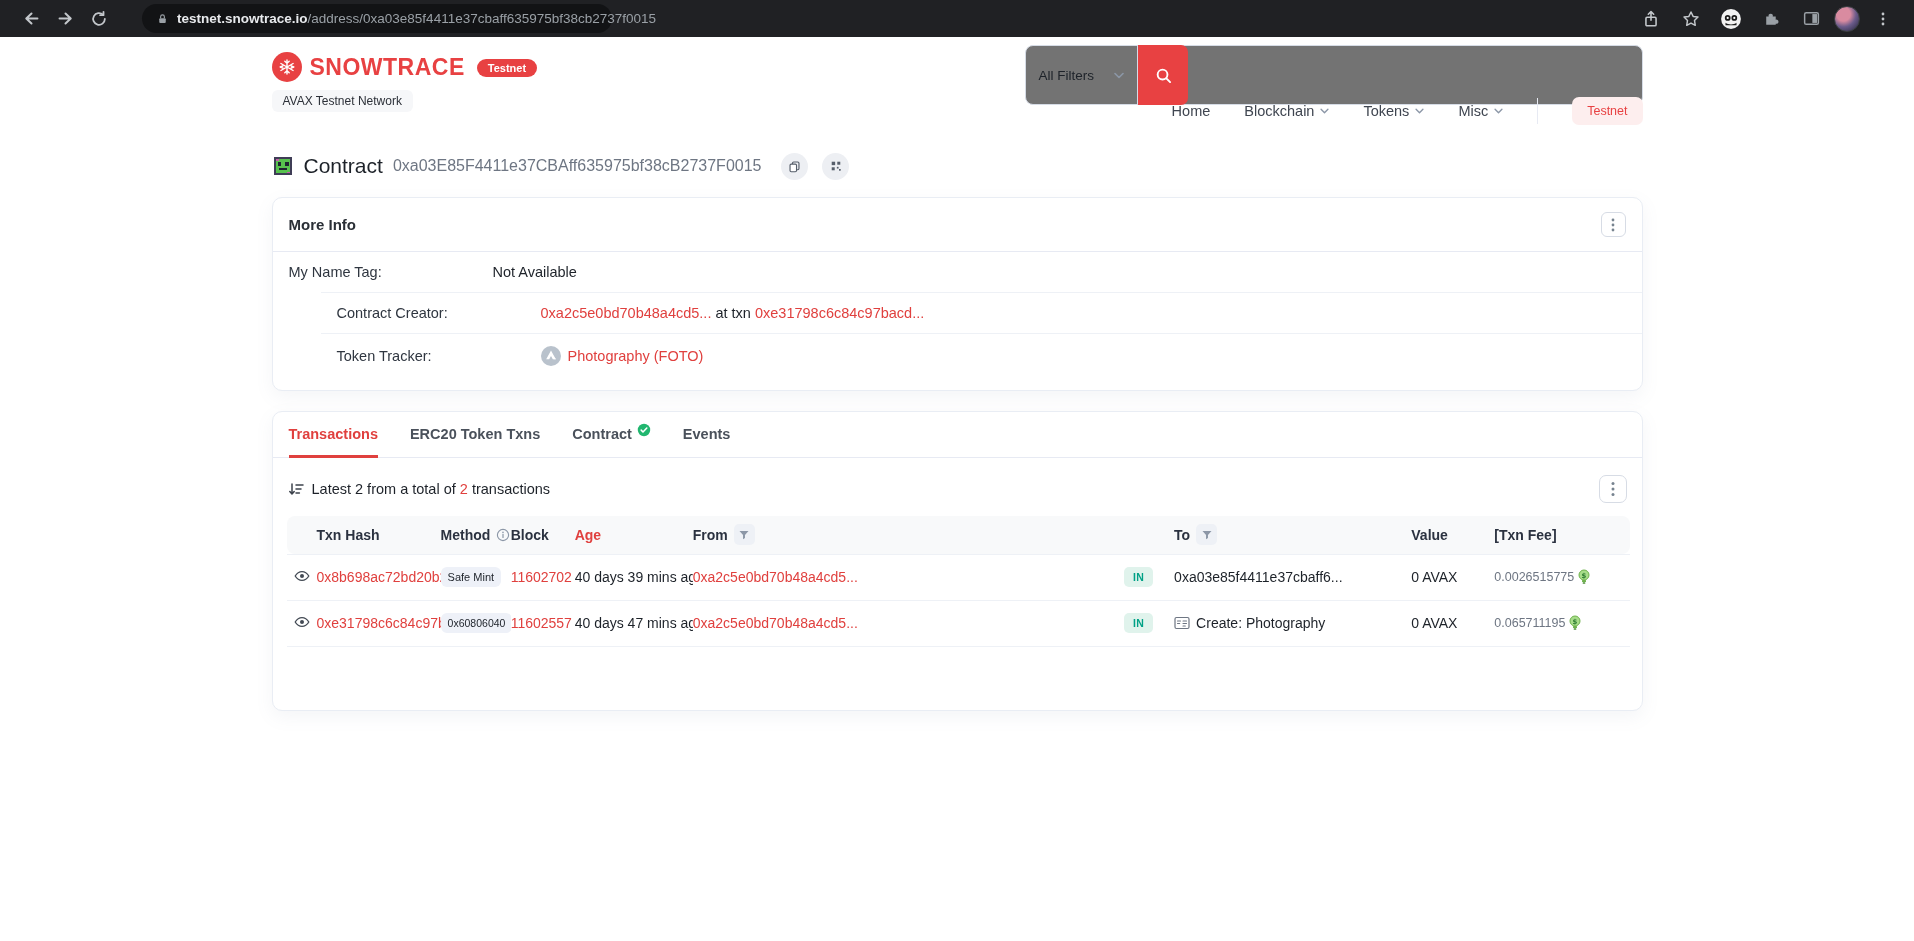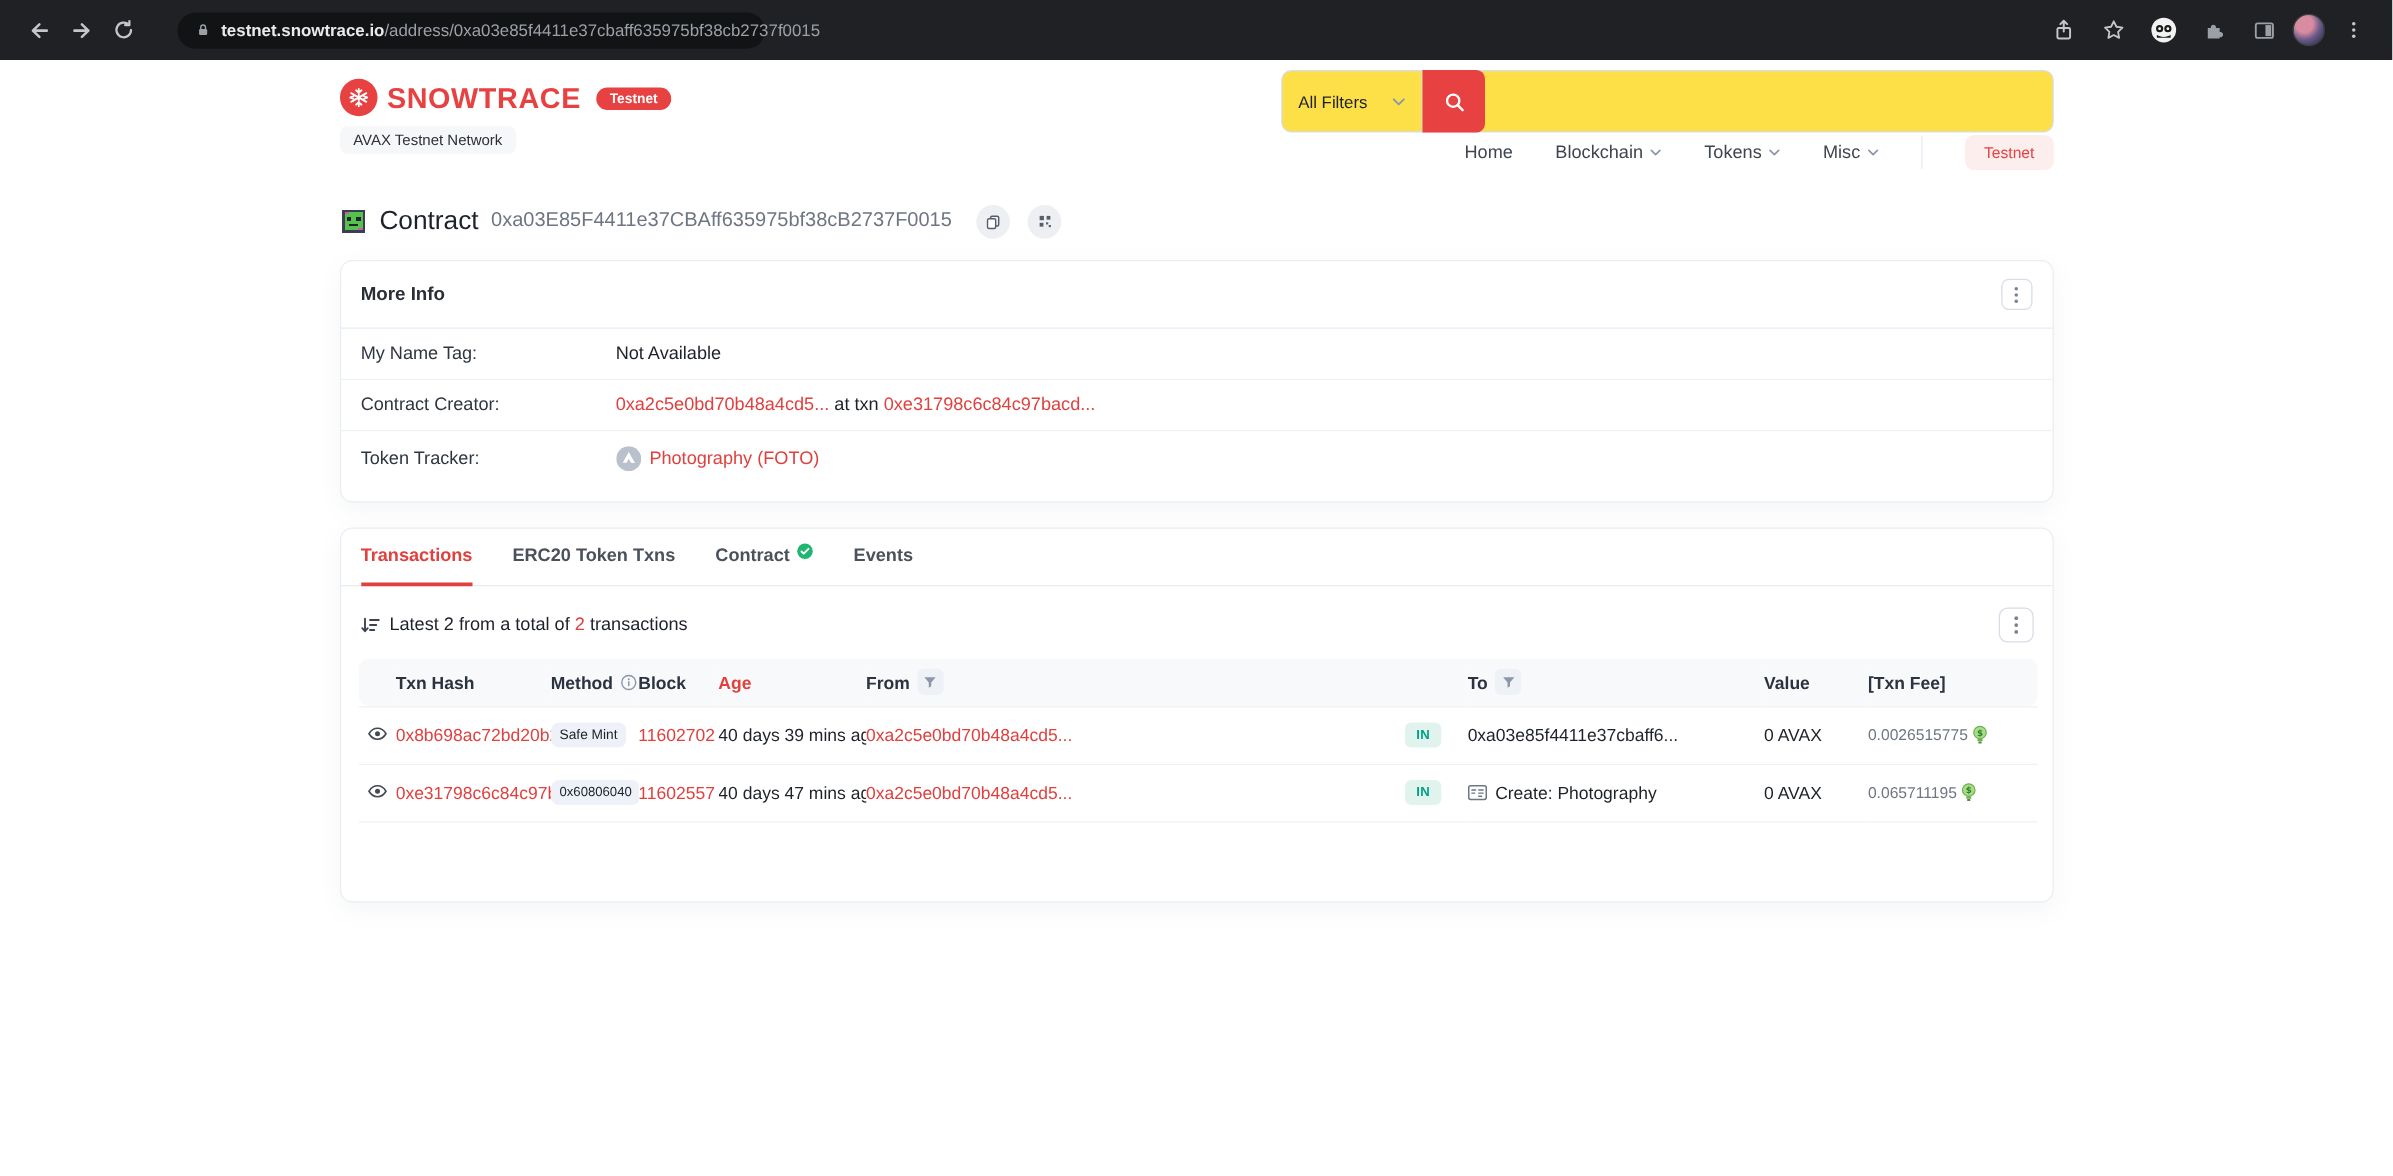--- a/index.html
+++ b/index.html
@@ -1,38 +1,38 @@
 <!DOCTYPE html>
 <html><head>
 <meta charset="utf-8">
 <style>
   * { box-sizing: border-box; margin: 0; padding: 0; }
   html,body { width:1914px; height:941px; overflow:hidden; background:#fff;
     font-family:"Liberation Sans","DejaVu Sans",sans-serif; }
 
   
-  .browser-bar{height:48px;background:#202124;display:flex;align-items:center;padding:0 14px;}
+  .browser-bar{height:37px;background:#202124;display:flex;align-items:center;padding:0 14px;}
   .bicon{display:flex;align-items:center;justify-content:center;width:34px;height:34px;border-radius:50%;cursor:pointer;}
   .url-pill{display:flex;align-items:center;gap:8px;background:#121315;border-radius:15px;height:29px;width:470px;margin-left:26px;padding:0 14px;}
   .url-text{font-size:13.5px;color:#e8eaed;font-weight:bold;white-space:nowrap;}
   .url-text .path{color:#9aa0a6;font-weight:normal;}
   .chrome-right{margin-left:auto;display:flex;align-items:center;gap:6px;}
   .avatar{width:26px;height:26px;border-radius:50%;background:radial-gradient(circle at 35% 30%,#d98ba0 0 30%,#6b5b8a 55%,#1f2238 100%);border:1px solid #3c4043;}
 
   
   .site-header{background:#fff;height:92px;position:relative;}
   .shell{width:1371px;margin:0 auto;position:relative;}
   .logo-row{display:flex;align-items:flex-start;padding-top:15px;}
   .logo-link{display:flex;align-items:center;gap:8px;cursor:pointer;}
   .logo-mark{width:30px;height:30px;border-radius:50%;background:#e84142;display:flex;align-items:center;justify-content:center;}
   .logo-word{font-size:23px;font-weight:bold;color:#e84142;letter-spacing:.5px;}
   .logo-badge{background:#e84142;color:#fff;font-size:11px;font-weight:bold;padding:3px 11px;border-radius:11px;margin-left:4px;margin-top:2px;}
   .network-pill{display:inline-block;margin-top:8px;background:#f6f7f9;border-radius:6px;padding:4px 11px;font-size:12px;color:#2c3038;}
 
-  .search-area{position:absolute;top:8px;right:0;display:flex;height:50px;width:618px;border:1px solid #d6dce6;border-radius:8px;background:#fde047;}
+  .search-area{position:absolute;top:8px;right:0;display:flex;height:60px;width:618px;border:1px solid #d6dce6;border-radius:8px;background:#737373;}
   .search-filter{display:flex;align-items:center;gap:20px;padding:0 13px;border-right:1px solid #d6dce6;font-size:13.5px;color:#1d2229;cursor:pointer;white-space:nowrap;}
   .search-input{flex:1;border:none;outline:none;padding:0 14px;font-size:14px;color:#1d2229;font-family:inherit;background:transparent;}
   .search-input::placeholder{color:#97a3b0;}
   .search-btn{width:50px;border:none;background:#e84142;border-radius:0 7px 7px 0;margin:-1px -1px -1px 0;display:flex;align-items:center;justify-content:center;cursor:pointer;}
 
   .nav-row{position:absolute;top:60px;right:0;display:flex;align-items:center;gap:34px;}
   .nav-link{font-size:14.5px;color:#3f4550;display:flex;align-items:center;gap:6px;cursor:pointer;}
   .nav-divider{width:1px;height:26px;background:#e7eaf3;}
   .nav-testnet{background:#fdeeee;color:#e84142;font-size:12.5px;padding:7px 15px;border-radius:7px;cursor:pointer;}
 
@@ -45,21 +45,21 @@
   .round-btn + .round-btn{margin-left:4px;}
   .title-row .round-btn:first-of-type{margin-left:10px;}
 
   .cards-row{display:flex;gap:26px;margin-top:14px;}
   .card{background:#fff;border:1px solid #e9edf4;border-radius:10px;box-shadow:0 6px 18px rgba(120,130,150,.08);}
   .ov-card{flex:0 0 668px;height:194px;}
   .mi-card{flex:1;height:194px;}
   .card-header{display:flex;align-items:center;justify-content:space-between;padding:14px 16px;border-bottom:1px solid #e7eaf3;}
   .card-title{font-size:15px;font-weight:bold;color:#2a2f36;}
   .info-row{display:flex;align-items:center;padding:12px 16px;font-size:14.5px;color:#1d2229;}
-  .info-row + .info-row{border-top:1px solid #eef1f6;}
+  .info-row + .info-row{border-top:1px solid #eef1f6;margin-left:48px;}
   .info-label{flex:0 0 204px;color:#2f3640;}
   .red-link{color:#e0403e;cursor:pointer;text-decoration:none;}
   .mini-btn{width:25px;height:25px;border:1px solid #d7dce5;border-radius:6px;background:#fff;display:flex;align-items:center;justify-content:center;cursor:pointer;}
   .tracker-val{display:flex;align-items:center;gap:7px;}
 
   
   .tab-card{margin-top:20px;padding-bottom:26px;min-height:300px;}
   .tabs{display:flex;gap:32px;padding:14px 16px 0;border-bottom:1px solid #e7eaf3;}
   .tab{font-size:14.5px;font-weight:600;color:#4a515b;padding-bottom:13px;cursor:pointer;display:flex;align-items:center;gap:5px;border-bottom:3px solid transparent;margin-bottom:-1px;}
   .tab.active{color:#e0403e;border-bottom-color:#e0403e;}

